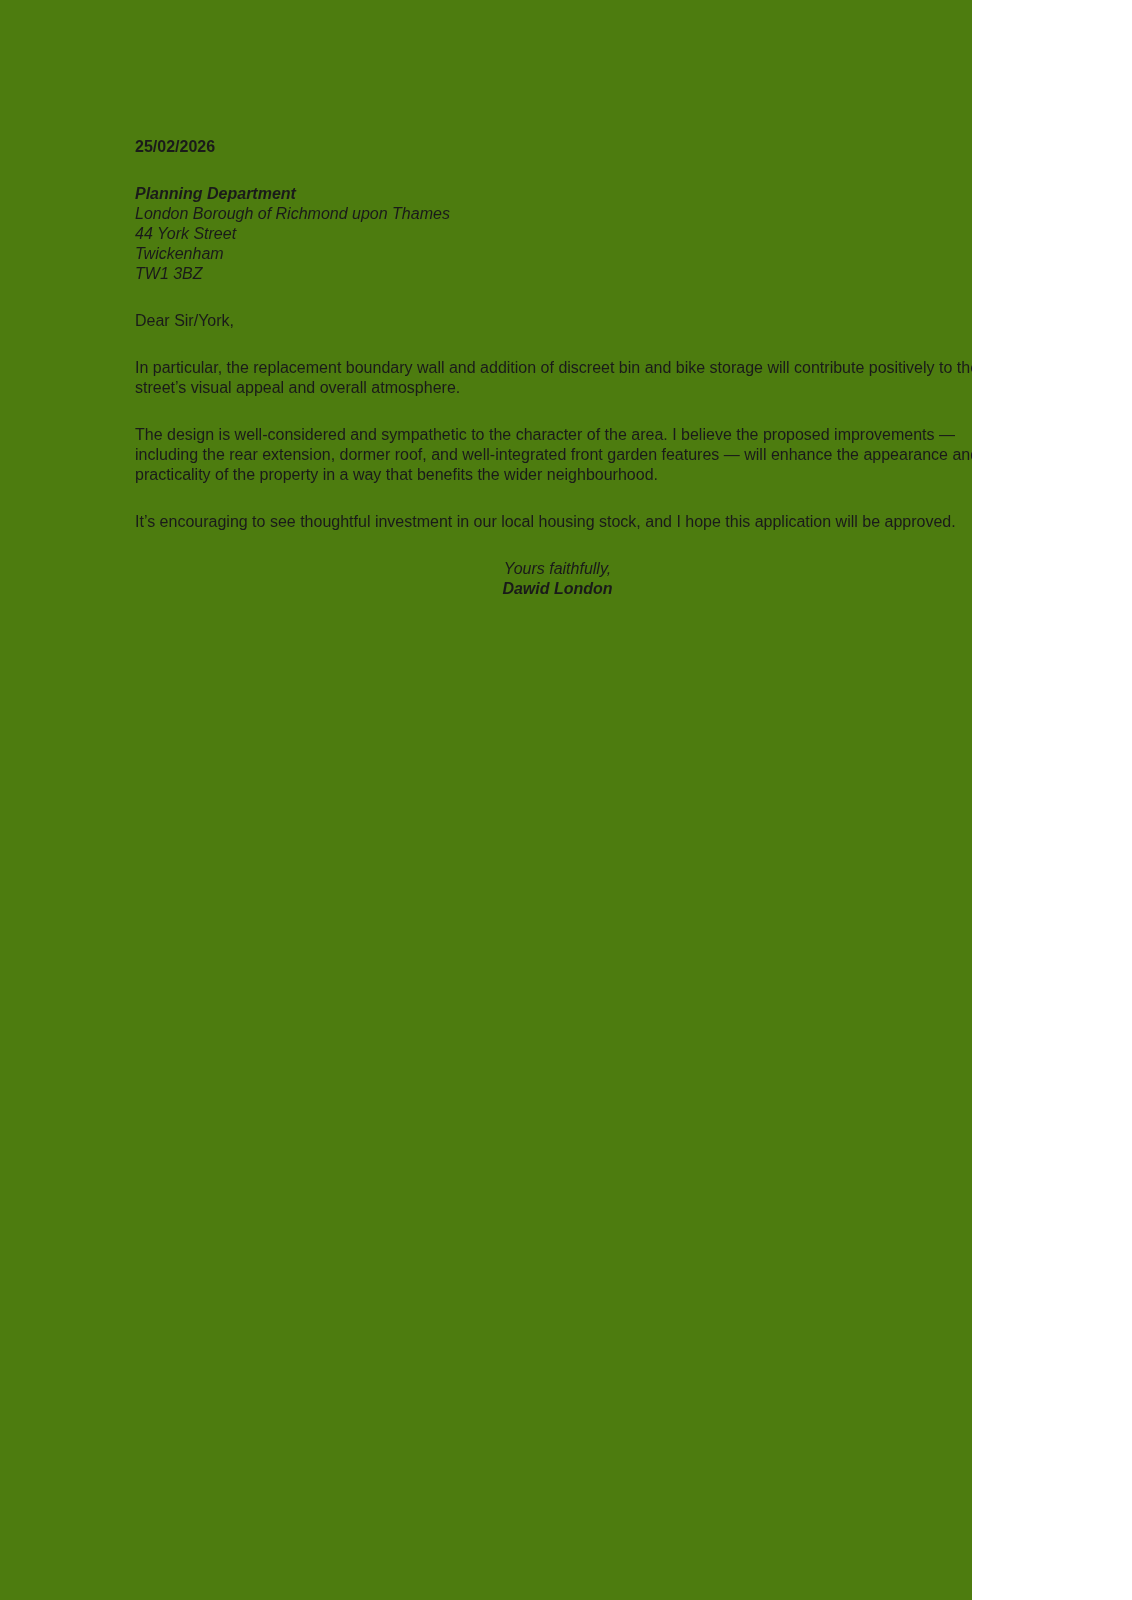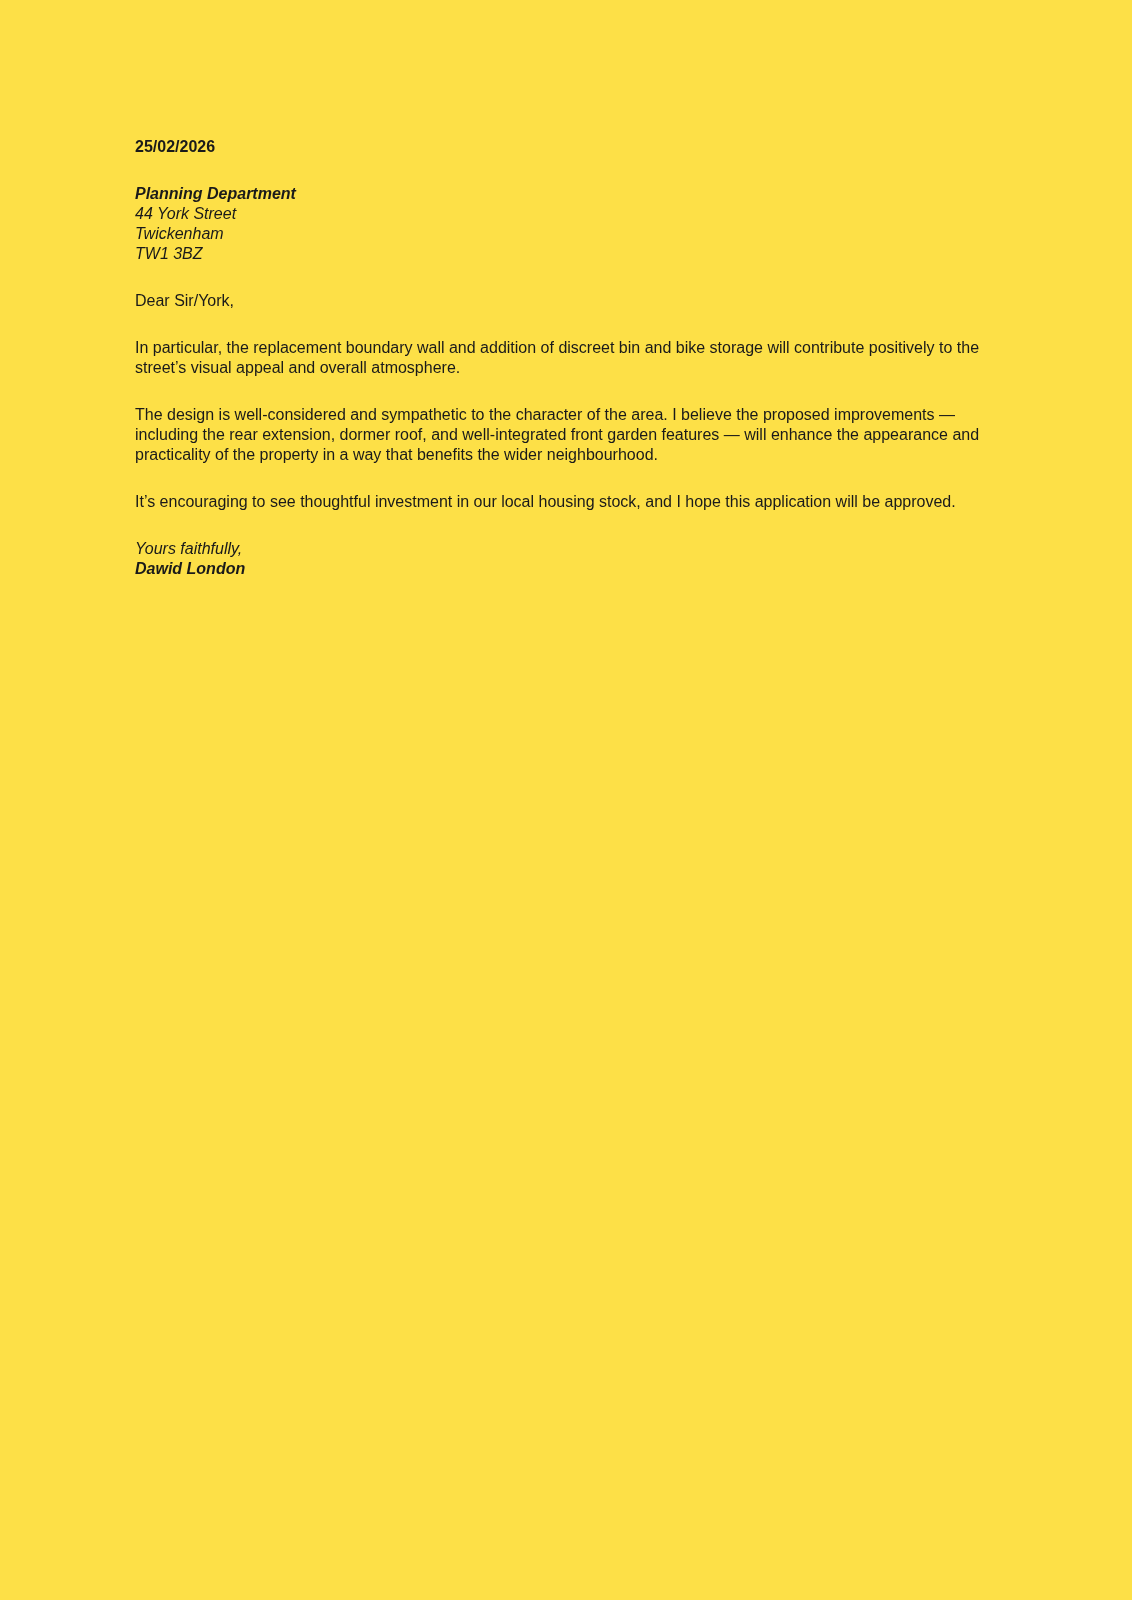--- a/index.html
+++ b/index.html
@@ -4,50 +4,51 @@
 <style>
   * { margin: 0; padding: 0; box-sizing: border-box; }
   html, body {
     width: 1132px;
     height: 1600px;
     background: #ffffff;
     font-family: "Liberation Sans", "DejaVu Sans", sans-serif;
   }
   .page {
     position: relative;
-    width: 1132px;
+    width: 972px;
     height: 1600px;
-    background: #fde047;
+    background: #4d7c0f;
     color: #1a1a1a;
     overflow: hidden;
   }
   .letter {
     position: absolute;
     top: 137px;
     left: 135px;
     width: 845px;
     font-size: 16px;
     line-height: 20px;
     color: #1a1a1a;
   }
   .block { margin-bottom: 27px; }
   .bold { font-weight: bold; }
   .address-line { display: block; font-style: italic; }
-  .closing-block { margin-bottom: 8px; }
+  .closing-block { margin-bottom: 8px; text-align: center; }
 </style>
 </head>
 <body>
 
 <div class="page">
   <div class="letter">
 
     <div class="block bold">25/02/2026</div>
 
     <div class="block">
       <span class="address-line bold">Planning Department</span>
+      <span class="address-line">London Borough of Richmond upon Thames</span>
       <span class="address-line">44 York Street</span>
       <span class="address-line">Twickenham</span>
       <span class="address-line">TW1 3BZ</span>
     </div>
 
 
     <div class="block">Dear Sir/York,</div>
 
 
     <p class="block">In particular, the replacement boundary wall and addition of discreet bin and bike storage will contribute positively to the street’s visual appeal and overall atmosphere.</p>

